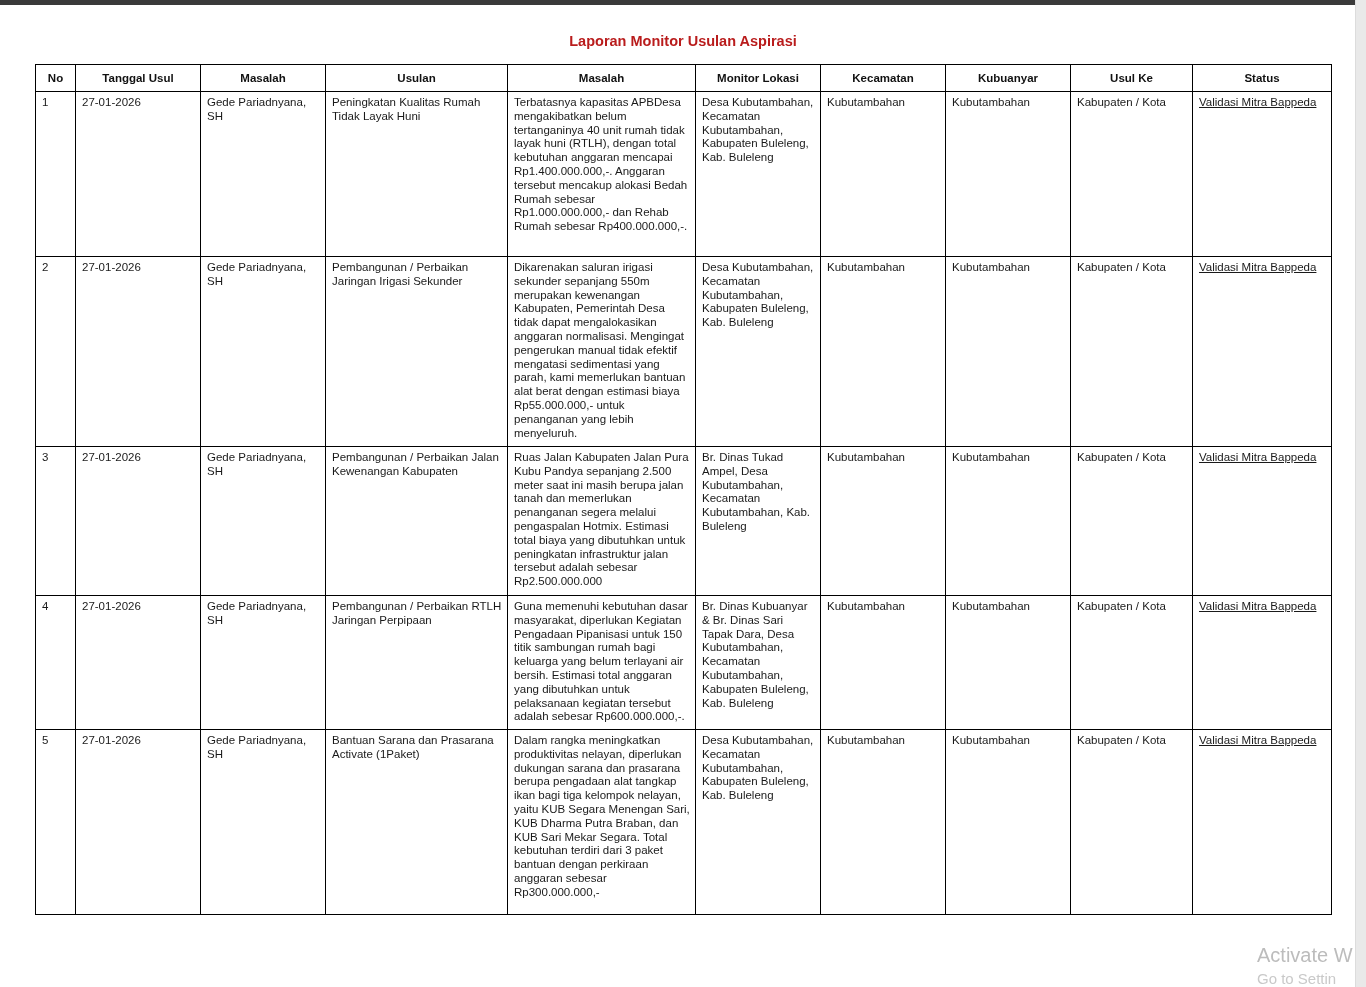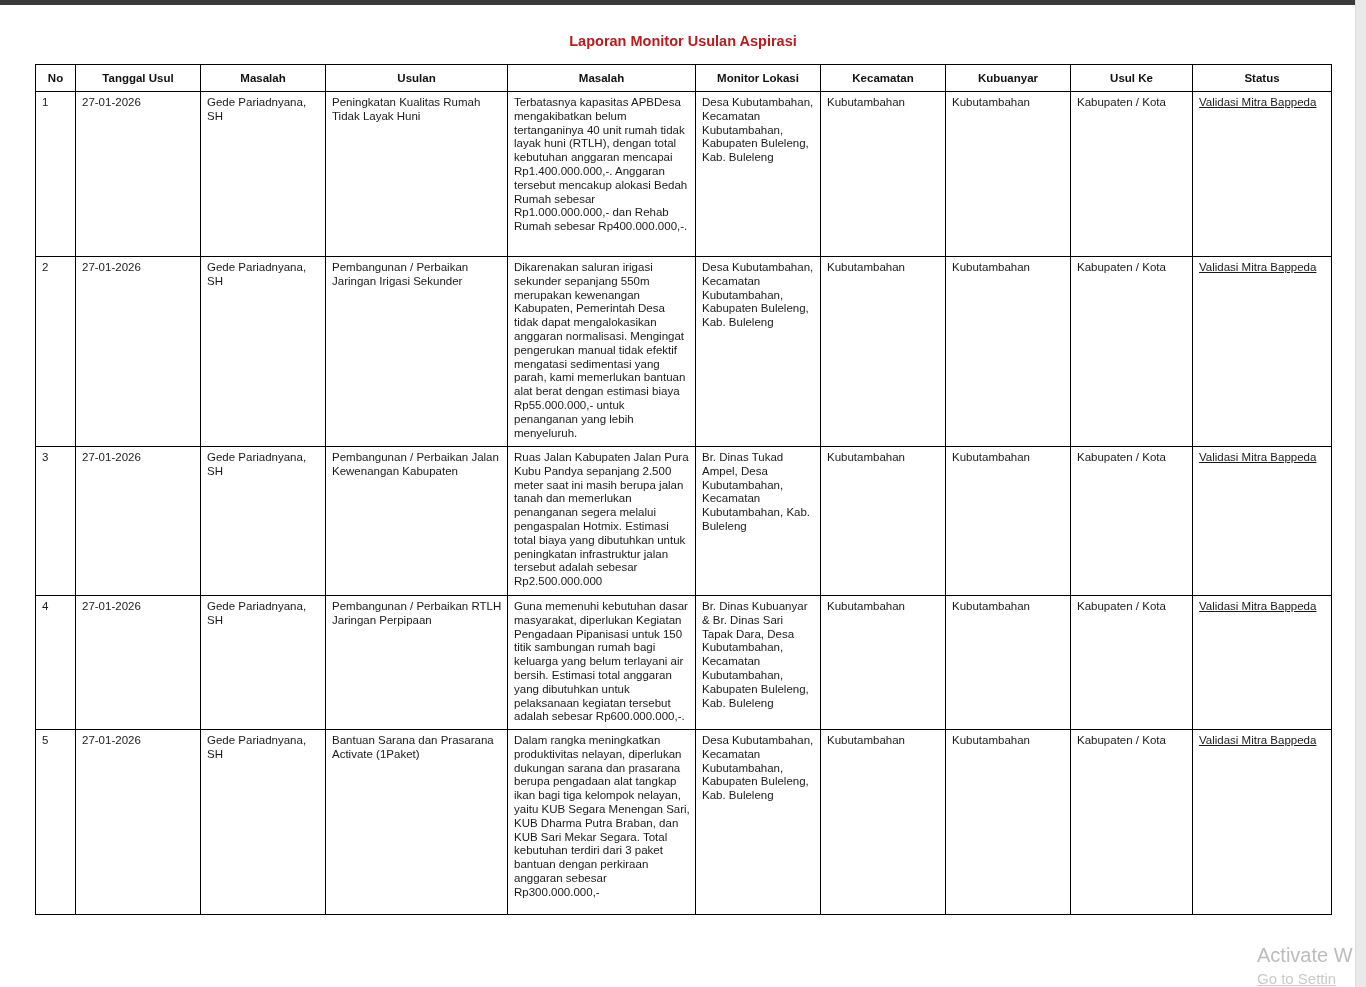--- a/index.html
+++ b/index.html
@@ -102,21 +102,20 @@
   }
   .watermark .wm1 {
     font-size: 20px;
     color: #bcbcbc;
     font-weight: 400;
   }
   .watermark .wm2 {
     margin-top: 3px;
     font-size: 15px;
     color: #c9c9c9;
-    text-decoration: underline;
   }
 </style>
 </head>
 <body>
 
 <div class="top-bar"></div>
 <div class="right-strip"></div>
 
 <div class="page">
   <div class="title-1">Laporan Monitor Usulan Aspirasi</div>

